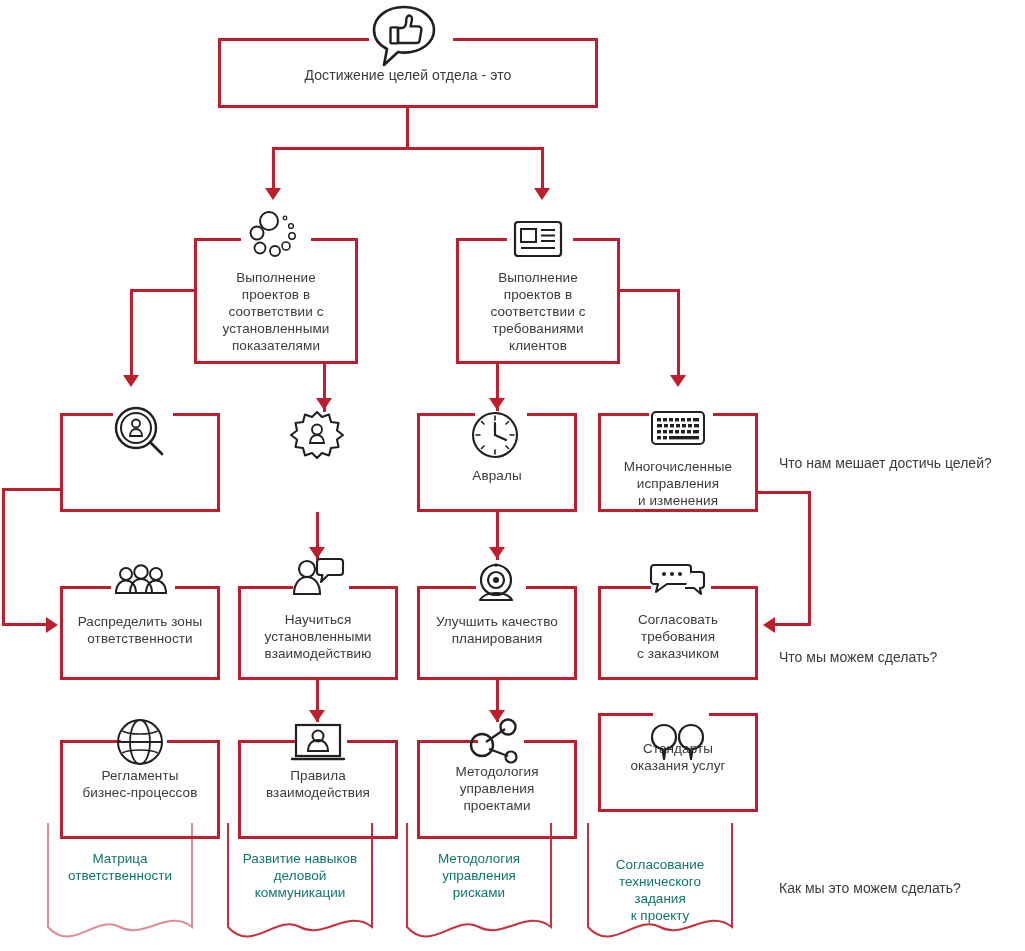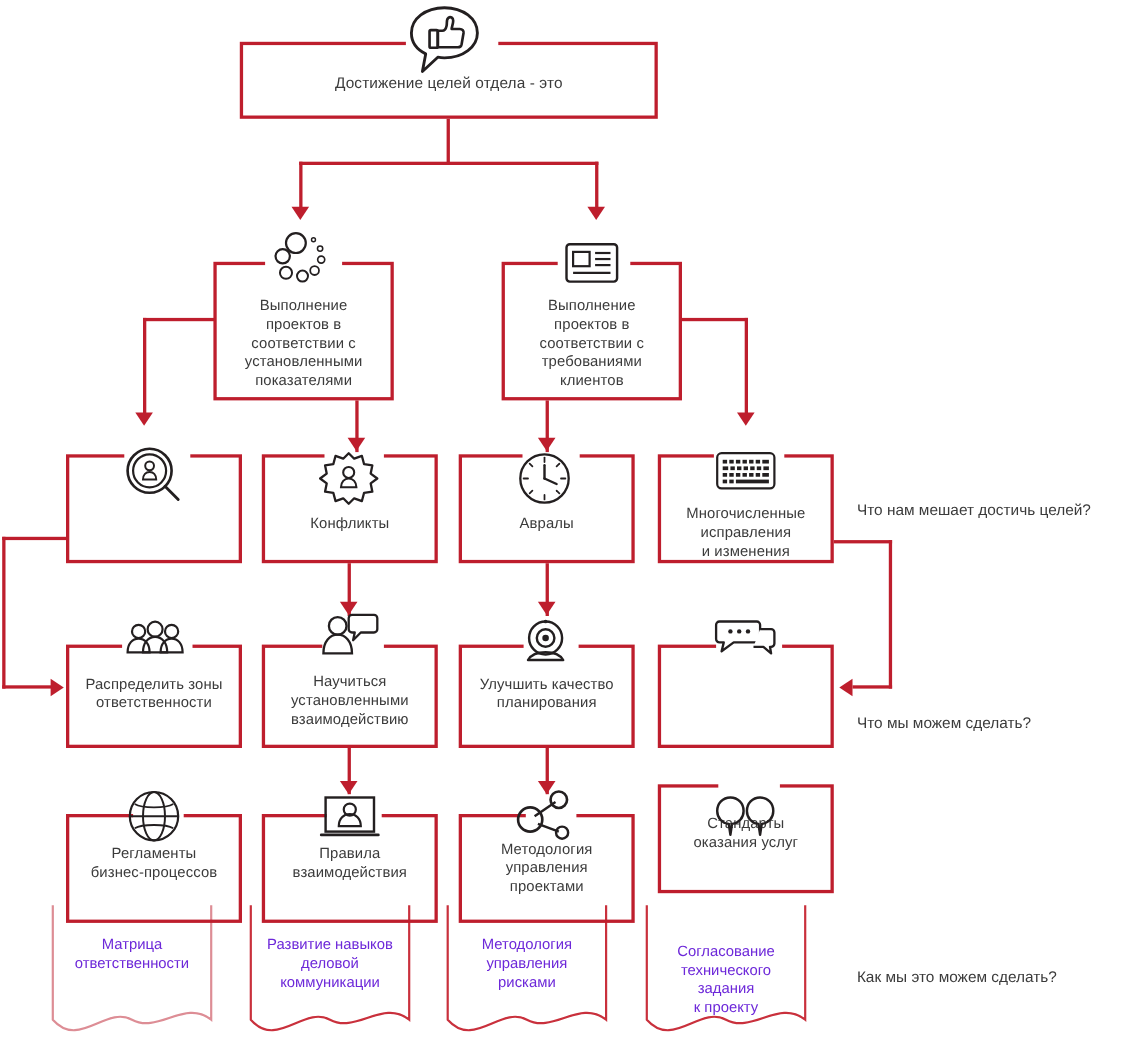--- a/index.html
+++ b/index.html
@@ -30,21 +30,21 @@
   .arrow.left{border-top:8px solid transparent;border-bottom:8px solid transparent;border-right:12px solid #be1e2d;}
   .arrow.right{border-top:8px solid transparent;border-bottom:8px solid transparent;border-left:12px solid #be1e2d;}
 
   
   .qtext{position:absolute;color:#3b3b3b;font-size:14px;white-space:nowrap;}
 
   
   .paper{position:absolute;}
   .paper .ptext{
     position:absolute;left:0;right:0;text-align:center;
-    color:#6d28d9;font-size:13.5px;line-height:17px;white-space:pre-line;
+    color:#0f766e;font-size:13.5px;line-height:17px;white-space:pre-line;
   }
   svg{display:block;overflow:visible;}
 </style>
 </head>
 <body>
 
 <div id="stage">
 
   <div class="node big" style="left:218px;top:38px;width:380px;height:70px;">
     <div class="notch" style="left:148px;width:84px;"></div>
@@ -126,24 +126,20 @@
   <div class="ic" style="left:112px;top:406px;">
     <svg width="56" height="54" viewBox="0 0 56 54">
       <circle cx="24" cy="22" r="20" fill="none" stroke="#231f20" stroke-width="2.4"></circle>
       <circle cx="24" cy="22" r="15" fill="none" stroke="#231f20" stroke-width="2"></circle>
       <path d="M18 30 c0-4.5 2.7-7 6-7 s6 2.5 6 7 z" fill="none" stroke="#231f20" stroke-width="1.8"></path>
       <circle cx="24" cy="17.5" r="4" fill="none" stroke="#231f20" stroke-width="1.8"></circle>
       <line x1="38" y1="36" x2="50" y2="48" stroke="#231f20" stroke-width="2.6" stroke-linecap="round"></line>
     </svg>
   </div>
 
-  <div class="node" style="left:238px;top:413px;width:160px;height:99px;">
-    <div class="notch" style="left:54px;width:54px;"></div>
-    <div class="label" style="top:51px;">Конфликты</div>
-  </div>
   <div class="ic" style="left:289px;top:409px;">
     <svg width="56" height="52" viewBox="0 0 56 52">
       <path d="M28 3 L33 8 L40 5.5 L42 13 L49.5 14 L48 21.5 L54 26 L48 30.5 L49.5 38 L42 39 L40 46.5 L33 44 L28 49 L23 44 L16 46.5 L14 39 L6.5 38 L8 30.5 L2 26 L8 21.5 L6.5 14 L14 13 L16 5.5 L23 8 Z" fill="none" stroke="#231f20" stroke-width="2.1" stroke-linejoin="round"></path>
       <path d="M21 34 c0-5 3.1-8 7-8 s7 3 7 8 z" fill="none" stroke="#231f20" stroke-width="1.9"></path>
       <circle cx="28" cy="20.5" r="5" fill="none" stroke="#231f20" stroke-width="1.9"></circle>
     </svg>
   </div>
 
   <div class="node" style="left:417px;top:413px;width:160px;height:99px;">
     <div class="notch" style="left:55px;width:52px;"></div>
@@ -261,20 +257,23 @@
       <circle cx="26" cy="20" r="15" fill="none" stroke="#231f20" stroke-width="2.2"></circle>
       <circle cx="26" cy="20" r="8" fill="none" stroke="#231f20" stroke-width="2.2"></circle>
       <circle cx="26" cy="20" r="3" fill="#231f20"></circle>
       <circle cx="26" cy="5" r="1.7" fill="#231f20"></circle>
       <path d="M10 40 c3-5 8-7 16-7 s13 2 16 7 z" fill="none" stroke="#231f20" stroke-width="2.2" stroke-linejoin="round"></path>
     </svg>
   </div>
 
   <div class="node" style="left:598px;top:586px;width:160px;height:94px;">
     <div class="notch" style="left:50px;width:60px;"></div>
+    <div class="label" style="top:22px;">Согласовать
+требования
+с заказчиком</div>
   </div>
   <div class="ic" style="left:650px;top:560px;">
     <svg width="56" height="40" viewBox="0 0 56 40">
       <path d="M4 5 h34 a3 3 0 0 1 3 3 v13 a3 3 0 0 1 -3 3 h-21 l-11 8 l2 -8 h-4 a3 3 0 0 1 -3 -3 v-13 a3 3 0 0 1 3 -3 z" fill="#ffffff" stroke="#231f20" stroke-width="2.1" stroke-linejoin="round"></path>
       <g fill="#231f20">
           <circle cx="14" cy="14" r="2"></circle>
           <circle cx="22" cy="14" r="2"></circle>
           <circle cx="30" cy="14" r="2"></circle>
         </g>
       <path d="M41 12 h10 a3 3 0 0 1 3 3 v10 a3 3 0 0 1 -3 3 h-1 l1 6 l-7 -6 h-9" fill="#ffffff" stroke="#231f20" stroke-width="2.1" stroke-linejoin="round"></path>

